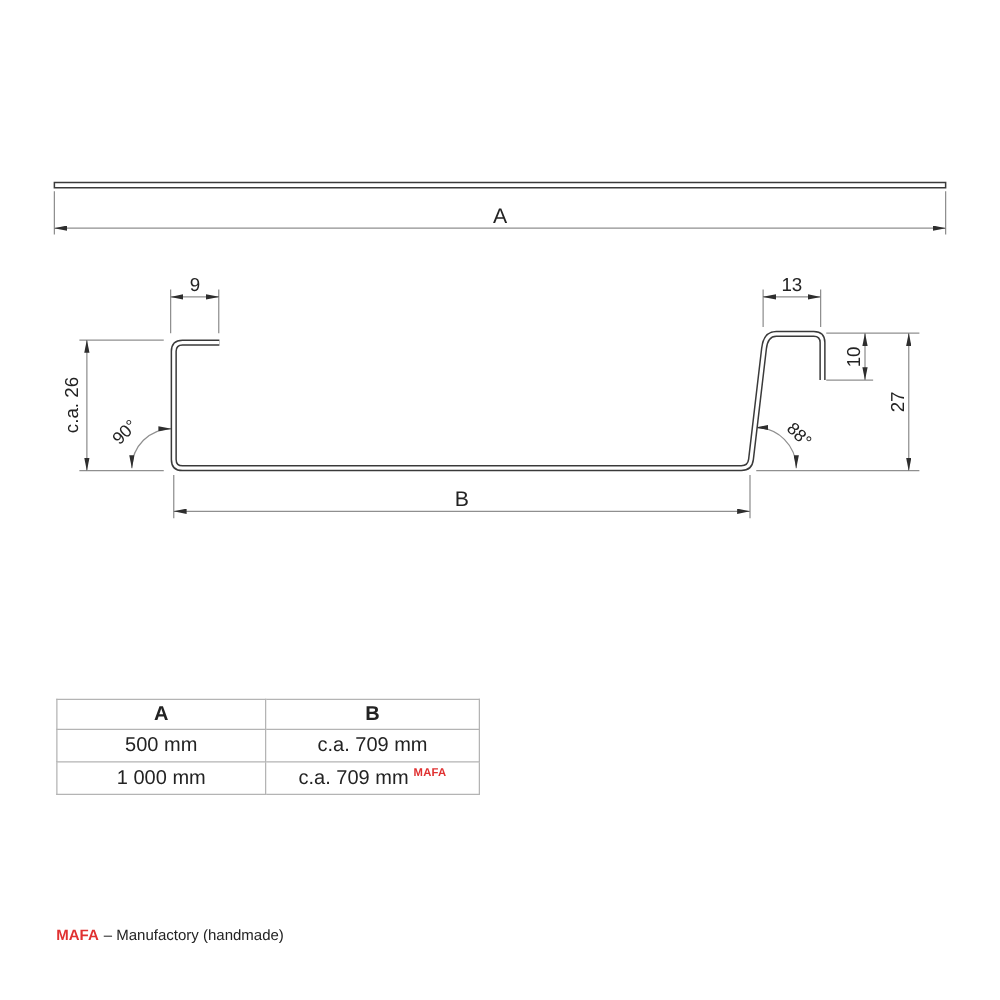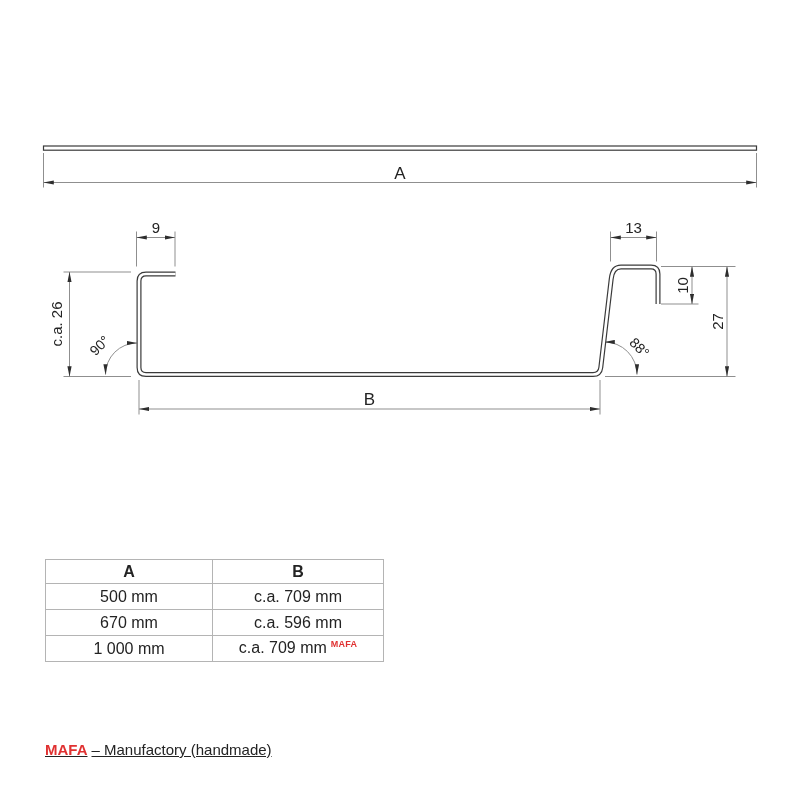--- a/index.html
+++ b/index.html
@@ -35,21 +35,21 @@
   }
   .size-table th{font-weight:bold;height:23px;}
   .size-table td{height:25px;font-weight:normal;}
   .col-a{width:167px;}
   .col-b{width:171px;}
   sup.mafa{
     color:var(--accent-red);font-size:9px;font-weight:bold;
     vertical-align:super;margin-left:4px;letter-spacing:.2px;
   }
   .footnote{
-    position:absolute;left:45px;top:741px;font-size:15px;color:var(--text);text-decoration:underline;
+    position:absolute;left:45px;top:741px;font-size:12px;color:var(--text);
   }
   .footnote .term{color:var(--accent-red);font-weight:bold;margin-right:4px;}
 </style>
 </head>
 <body>
 
 <svg class="drawing-svg" width="800" height="430" viewBox="0 0 800 430" xmlns="http://www.w3.org/2000/svg">
   <defs>
     <marker id="arr" viewBox="0 0 10 4" refX="9.8" refY="2" markerWidth="10.5" markerHeight="4.2" orient="auto-start-reverse" markerUnits="strokeWidth">
       <path d="M0 0 L10 2 L0 4 Z" fill="#2e2e2e"></path>
@@ -139,24 +139,20 @@
       <th>A</th>
       <th>B</th>
     </tr>
   </thead>
   <tbody>
     <tr>
       <td>500 mm</td>
       <td>c.a. 709 mm</td>
     </tr>
     <tr>
-      <td>670 mm</td>
-      <td>c.a. 596 mm</td>
-    </tr>
-    <tr>
       <td>1 000 mm</td>
       <td>
         <span>c.a. 709 mm</span><sup class="mafa">MAFA</sup>
       </td>
     </tr>
   </tbody>
 </table>
 
 <div class="footnote">
   <span class="term">MAFA</span><span>– Manufactory (handmade)</span>

